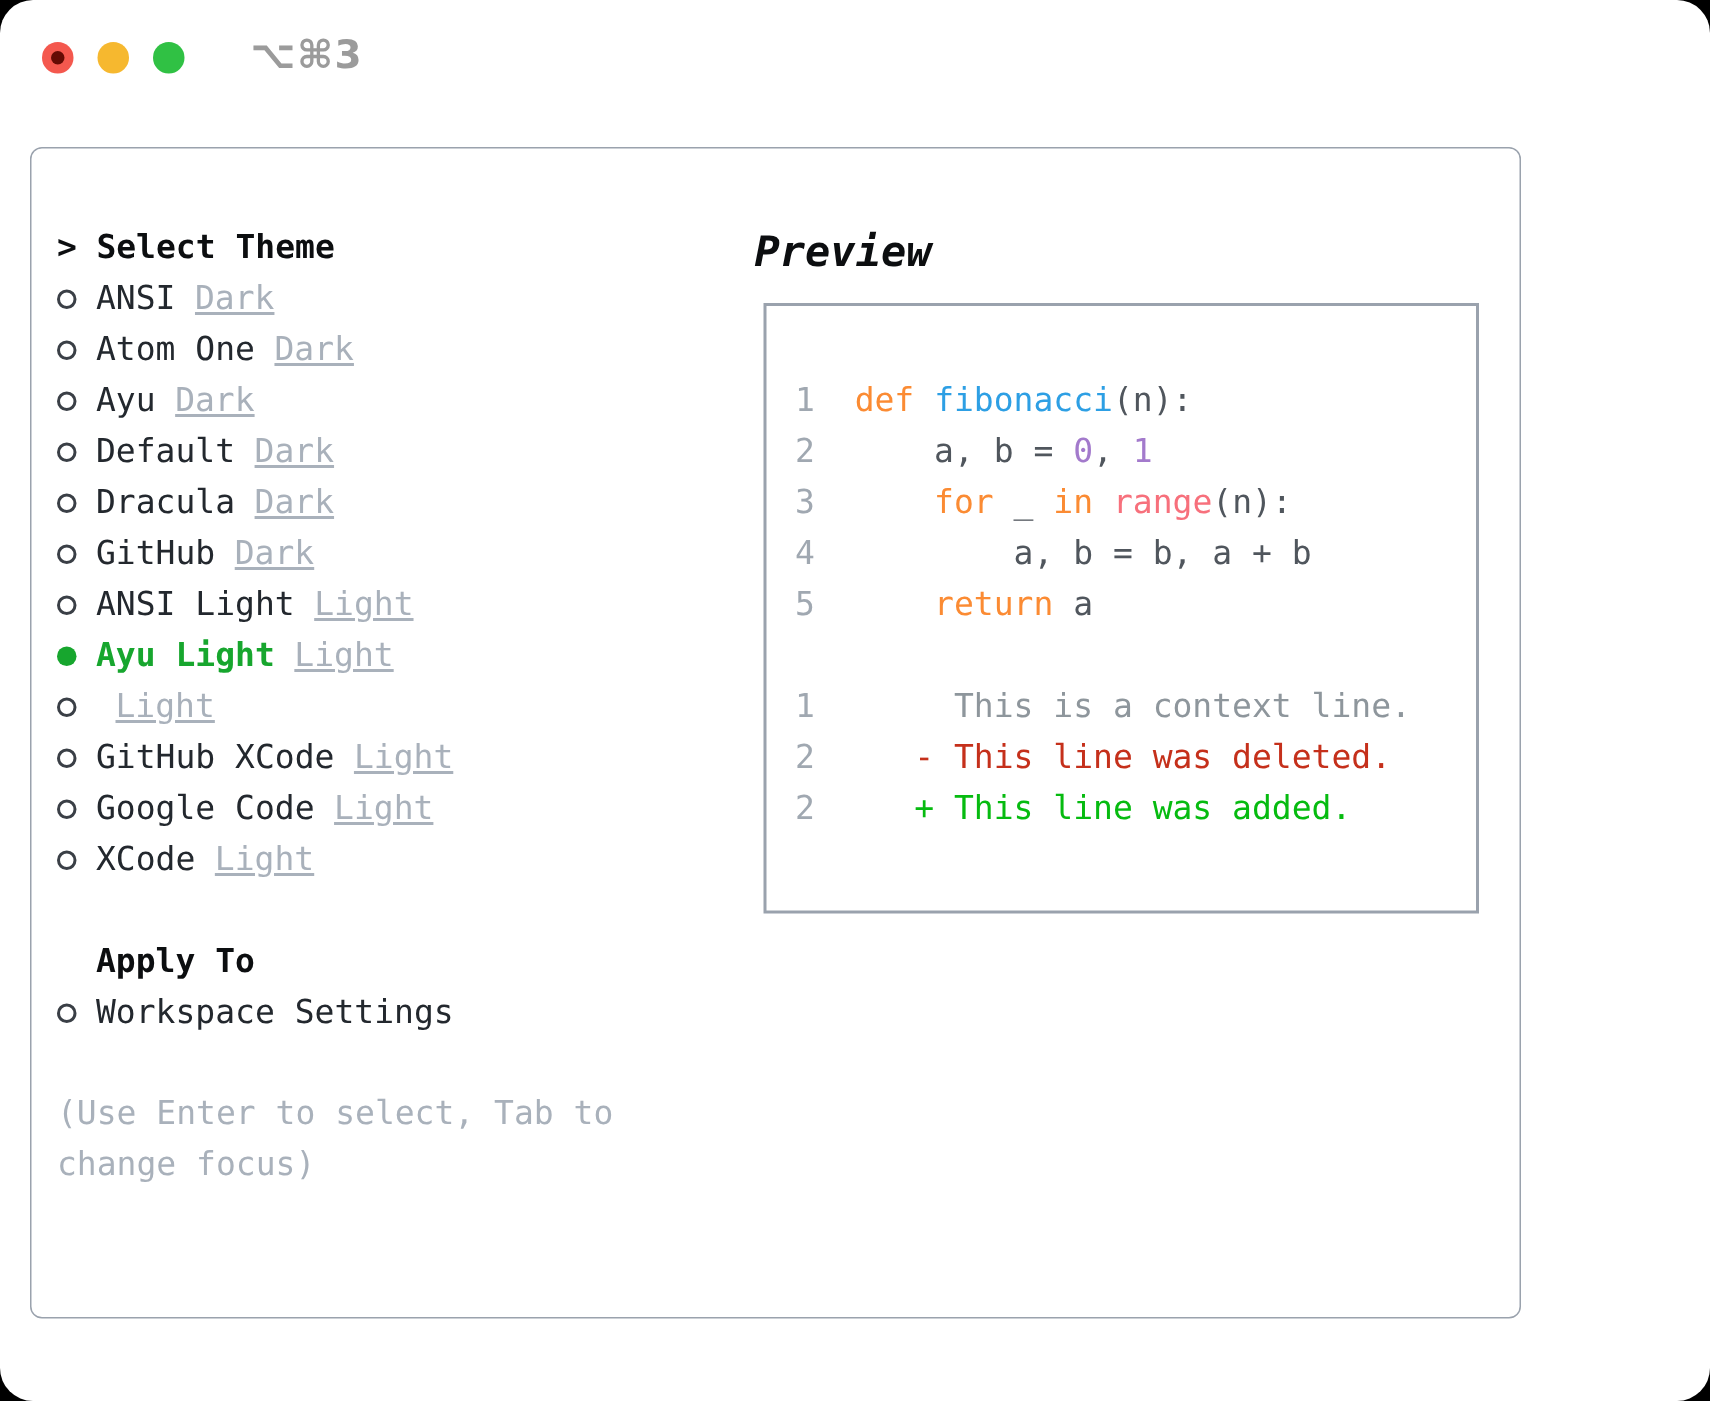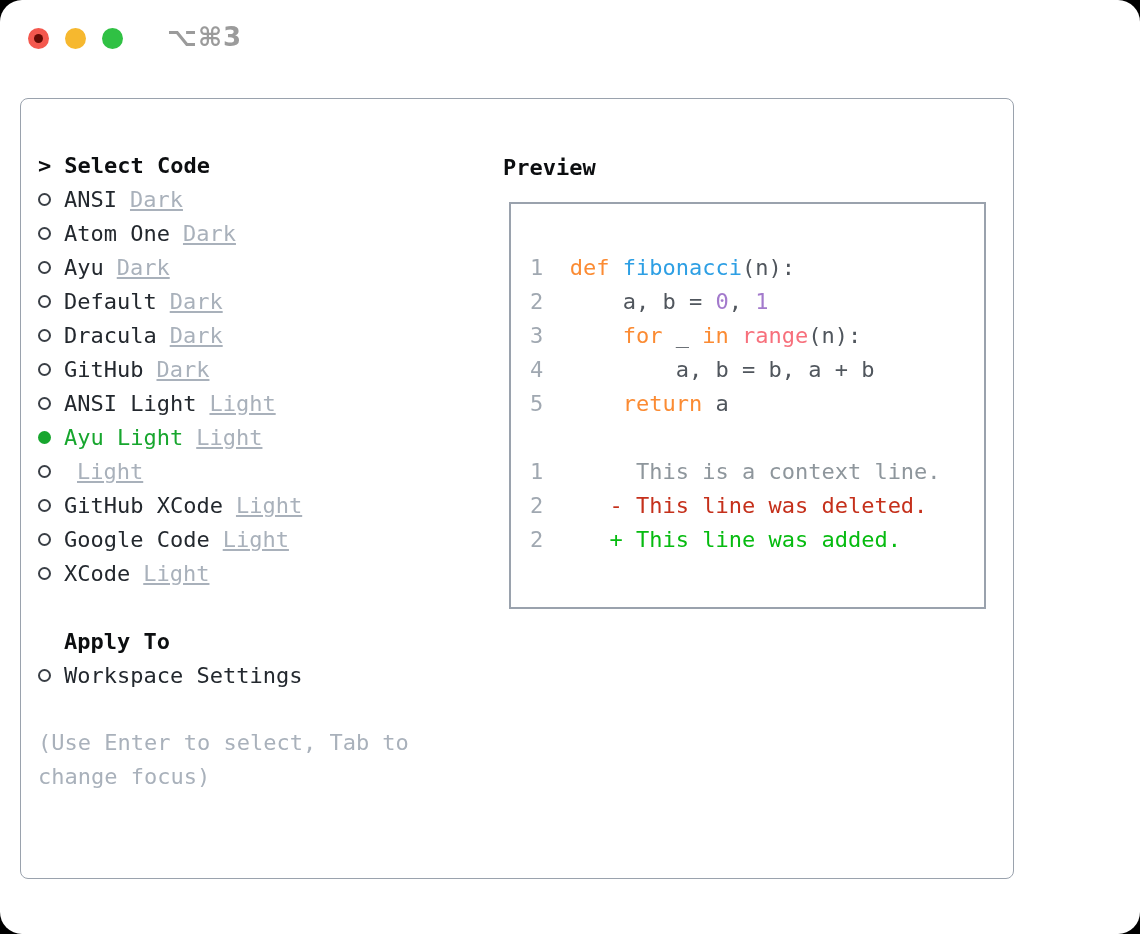--- a/index.html
+++ b/index.html
@@ -48,30 +48,30 @@
   .row{height:34px;display:flex;align-items:center;white-space:pre;}
   .row.hdr{font-weight:bold;color:var(--black,#0c0e10);}
   .cursor{display:inline-block;margin-right:13px;}
   .circle{
     display:inline-block;width:13px;height:13px;border-radius:50%;
     border:2px solid var(--circle,#3a3f46);box-sizing:border-box;
     margin-right:13px;flex:0 0 auto;
   }
   .circle.filled{border:none;background:var(--accent,#17a62e);}
   .variant{color:var(--gray,#a9b1bb);margin-left:13px;text-decoration:underline;}
-  .sel .tname, .sel .olabel{color:var(--accent,#17a62e);}
+  .sel .tname, .sel .olabel{color:var(--accent,#17a62e);font-weight:bold;}
   .apply-hdr{padding-left:26px;color:var(--black,#0c0e10);font-weight:bold;}
   .help{
     margin-top:34px;width:400px;
     line-height:34px;color:var(--gray,#a9b1bb);
   }
   
   .preview-title{
     position:absolute;left:482px;top:51px;height:34px;display:flex;align-items:center;
-    font-size:22px;font-weight:bold;color:var(--black,#0c0e10);
+    font-size:28px;font-weight:bold;color:var(--black,#0c0e10);font-style:italic;
   }
   .preview-box{
     position:absolute;left:488px;top:103px;width:477px;height:407px;
     border:2px solid var(--border,#9aa2ad);box-sizing:border-box;background:#fff;
   }
   .preview-box pre{
     margin:0;padding:47px 0 0 19px;
     font-family:"DejaVu Sans Mono", monospace;
     font-size:22px;line-height:34px;
   }
@@ -95,21 +95,21 @@
     <span class="tl red"></span>
     <span class="tl yellow"></span>
     <span class="tl green"></span>
     <span class="win-title">⌥⌘3</span>
   </div>
 
   <div class="panel">
 
     <div class="left-col">
 
-    <div class="row hdr"><span class="cursor">&gt;</span><span>Select Code</span></div>
+    <div class="row hdr"><span class="cursor">&gt;</span><span>Select Theme</span></div>
         <div class="row item"><span class="circle"></span><span class="tname">ANSI</span><span class="variant">Dark</span></div>
         <div class="row item"><span class="circle"></span><span class="tname">Atom One</span><span class="variant">Dark</span></div>
         <div class="row item"><span class="circle"></span><span class="tname">Ayu</span><span class="variant">Dark</span></div>
         <div class="row item"><span class="circle"></span><span class="tname">Default</span><span class="variant">Dark</span></div>
         <div class="row item"><span class="circle"></span><span class="tname">Dracula</span><span class="variant">Dark</span></div>
         <div class="row item"><span class="circle"></span><span class="tname">GitHub</span><span class="variant">Dark</span></div>
         <div class="row item"><span class="circle"></span><span class="tname">ANSI Light</span><span class="variant">Light</span></div>
         <div class="row item sel"><span class="circle filled"></span><span class="tname">Ayu Light</span><span class="variant">Light</span></div>
         <div class="row item"><span class="circle"></span><span class="variant">Light</span></div>
         <div class="row item"><span class="circle"></span><span class="tname">GitHub XCode</span><span class="variant">Light</span></div>

